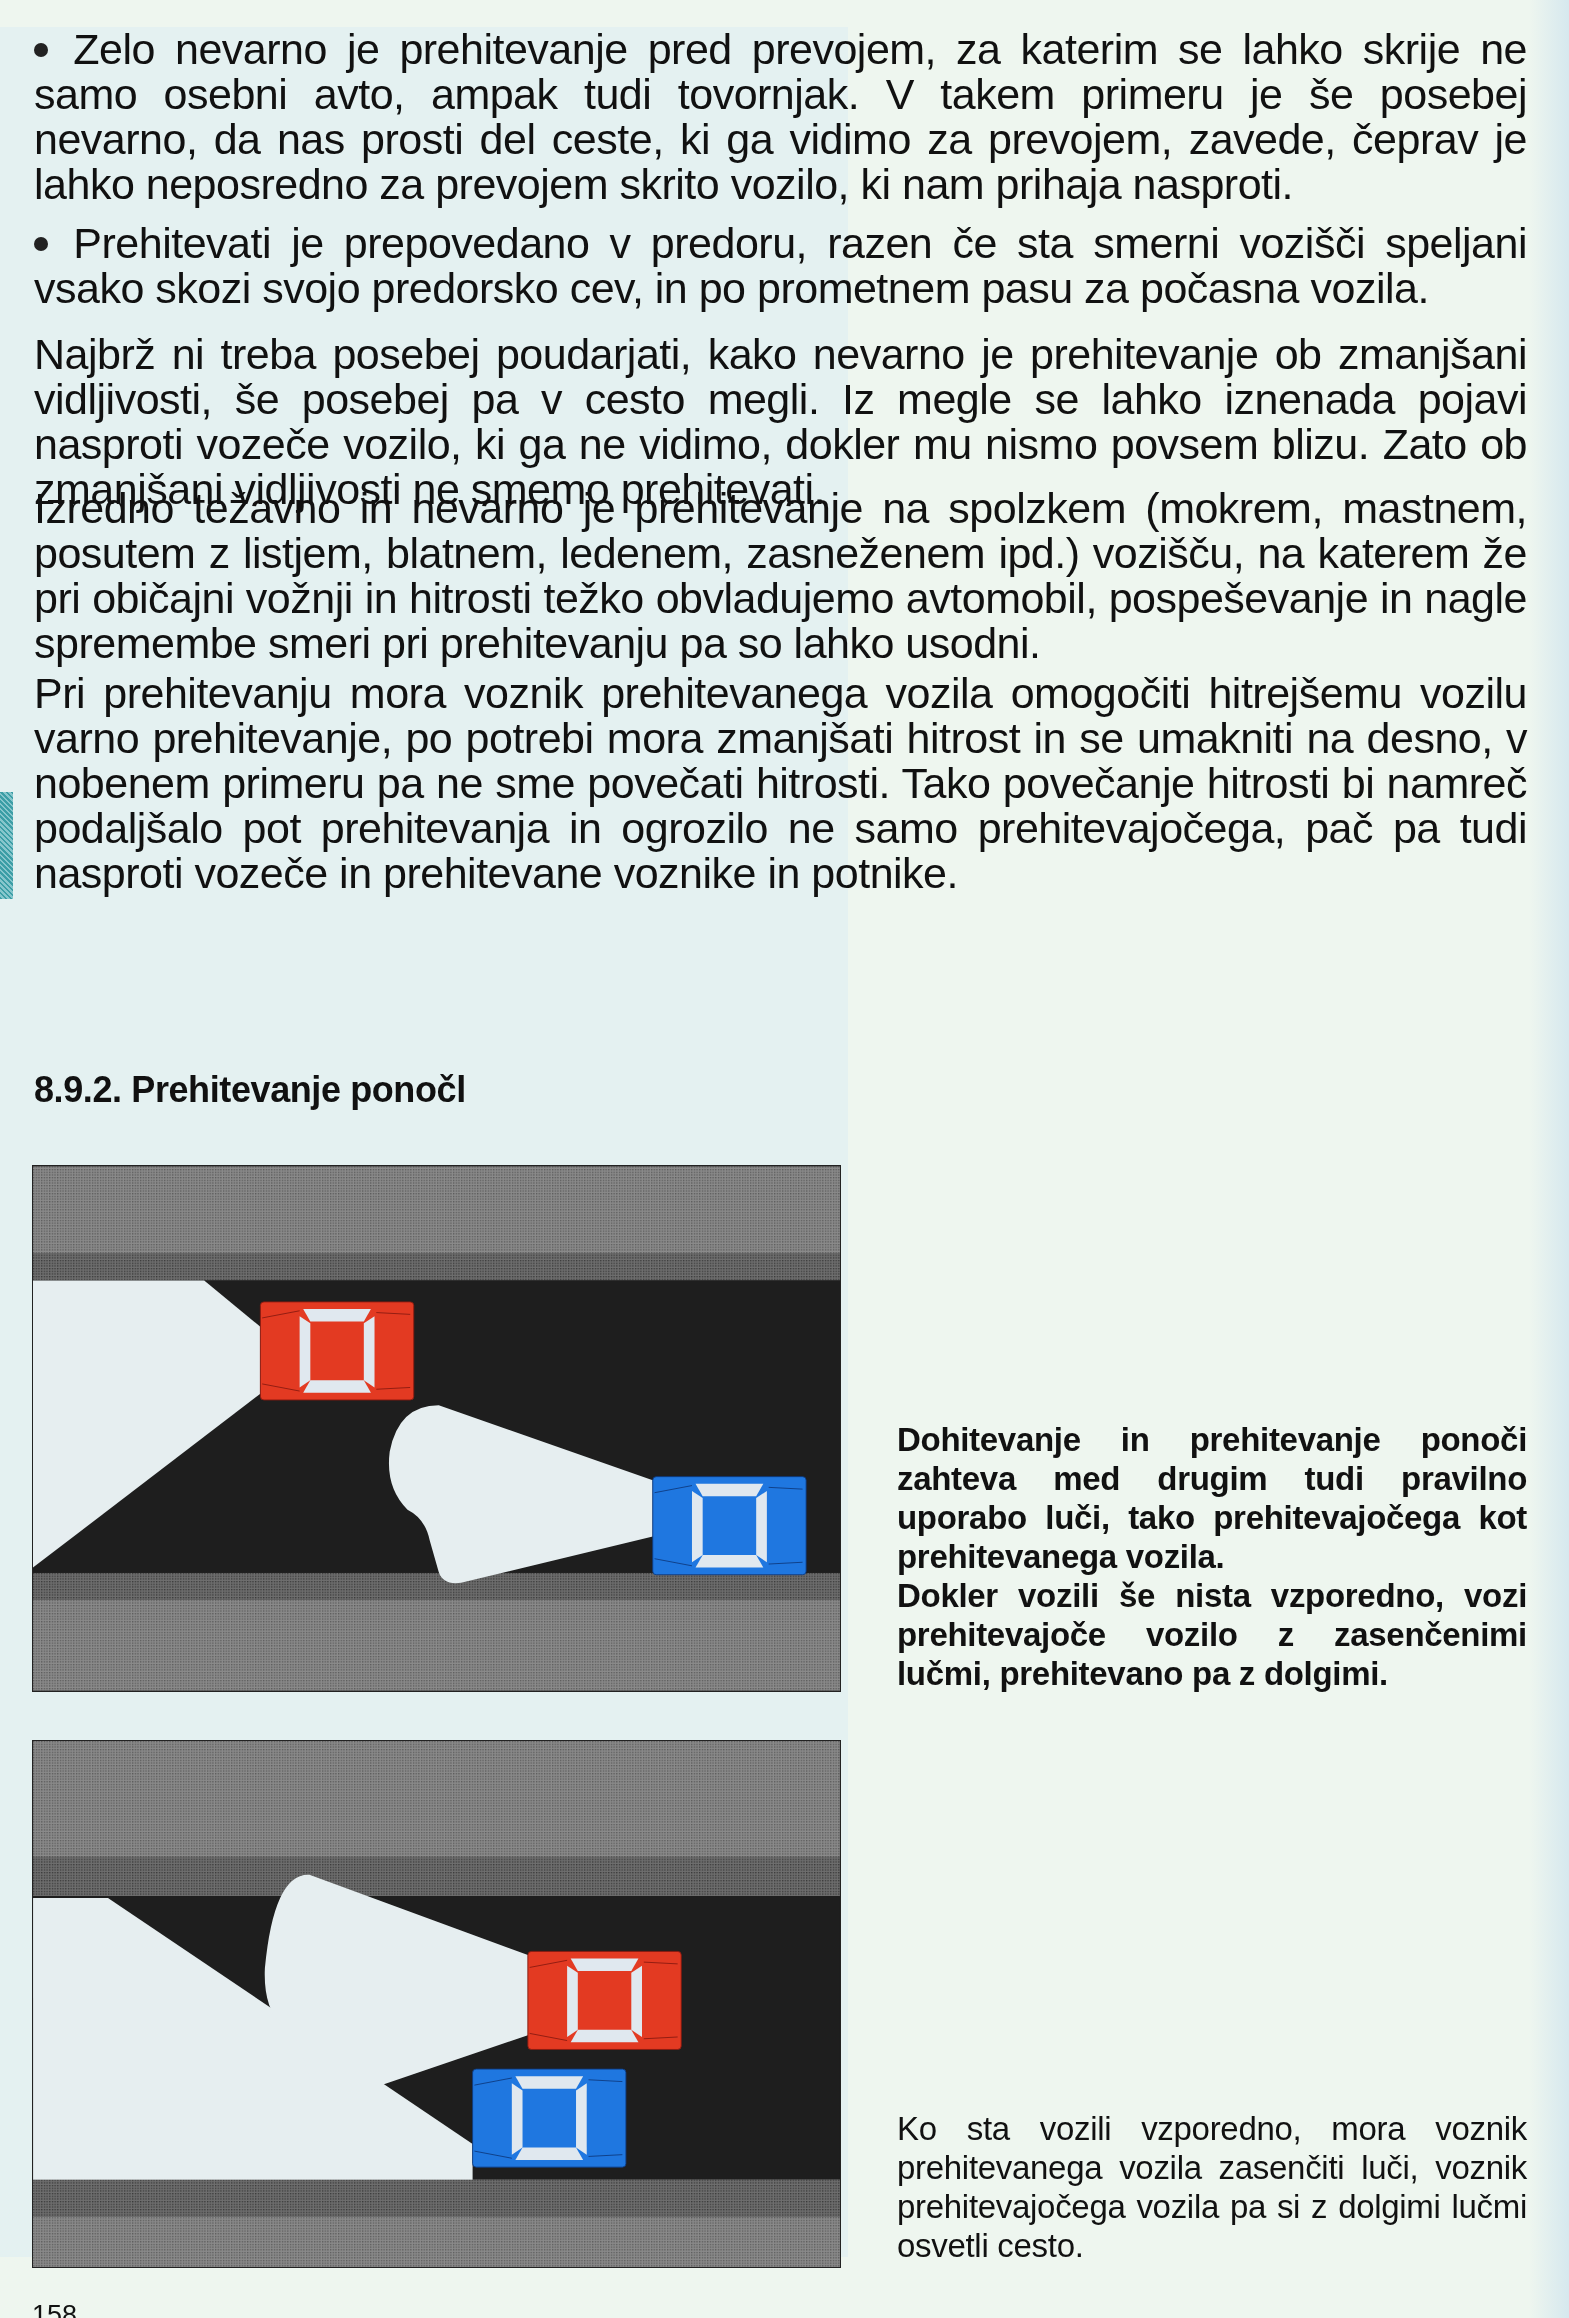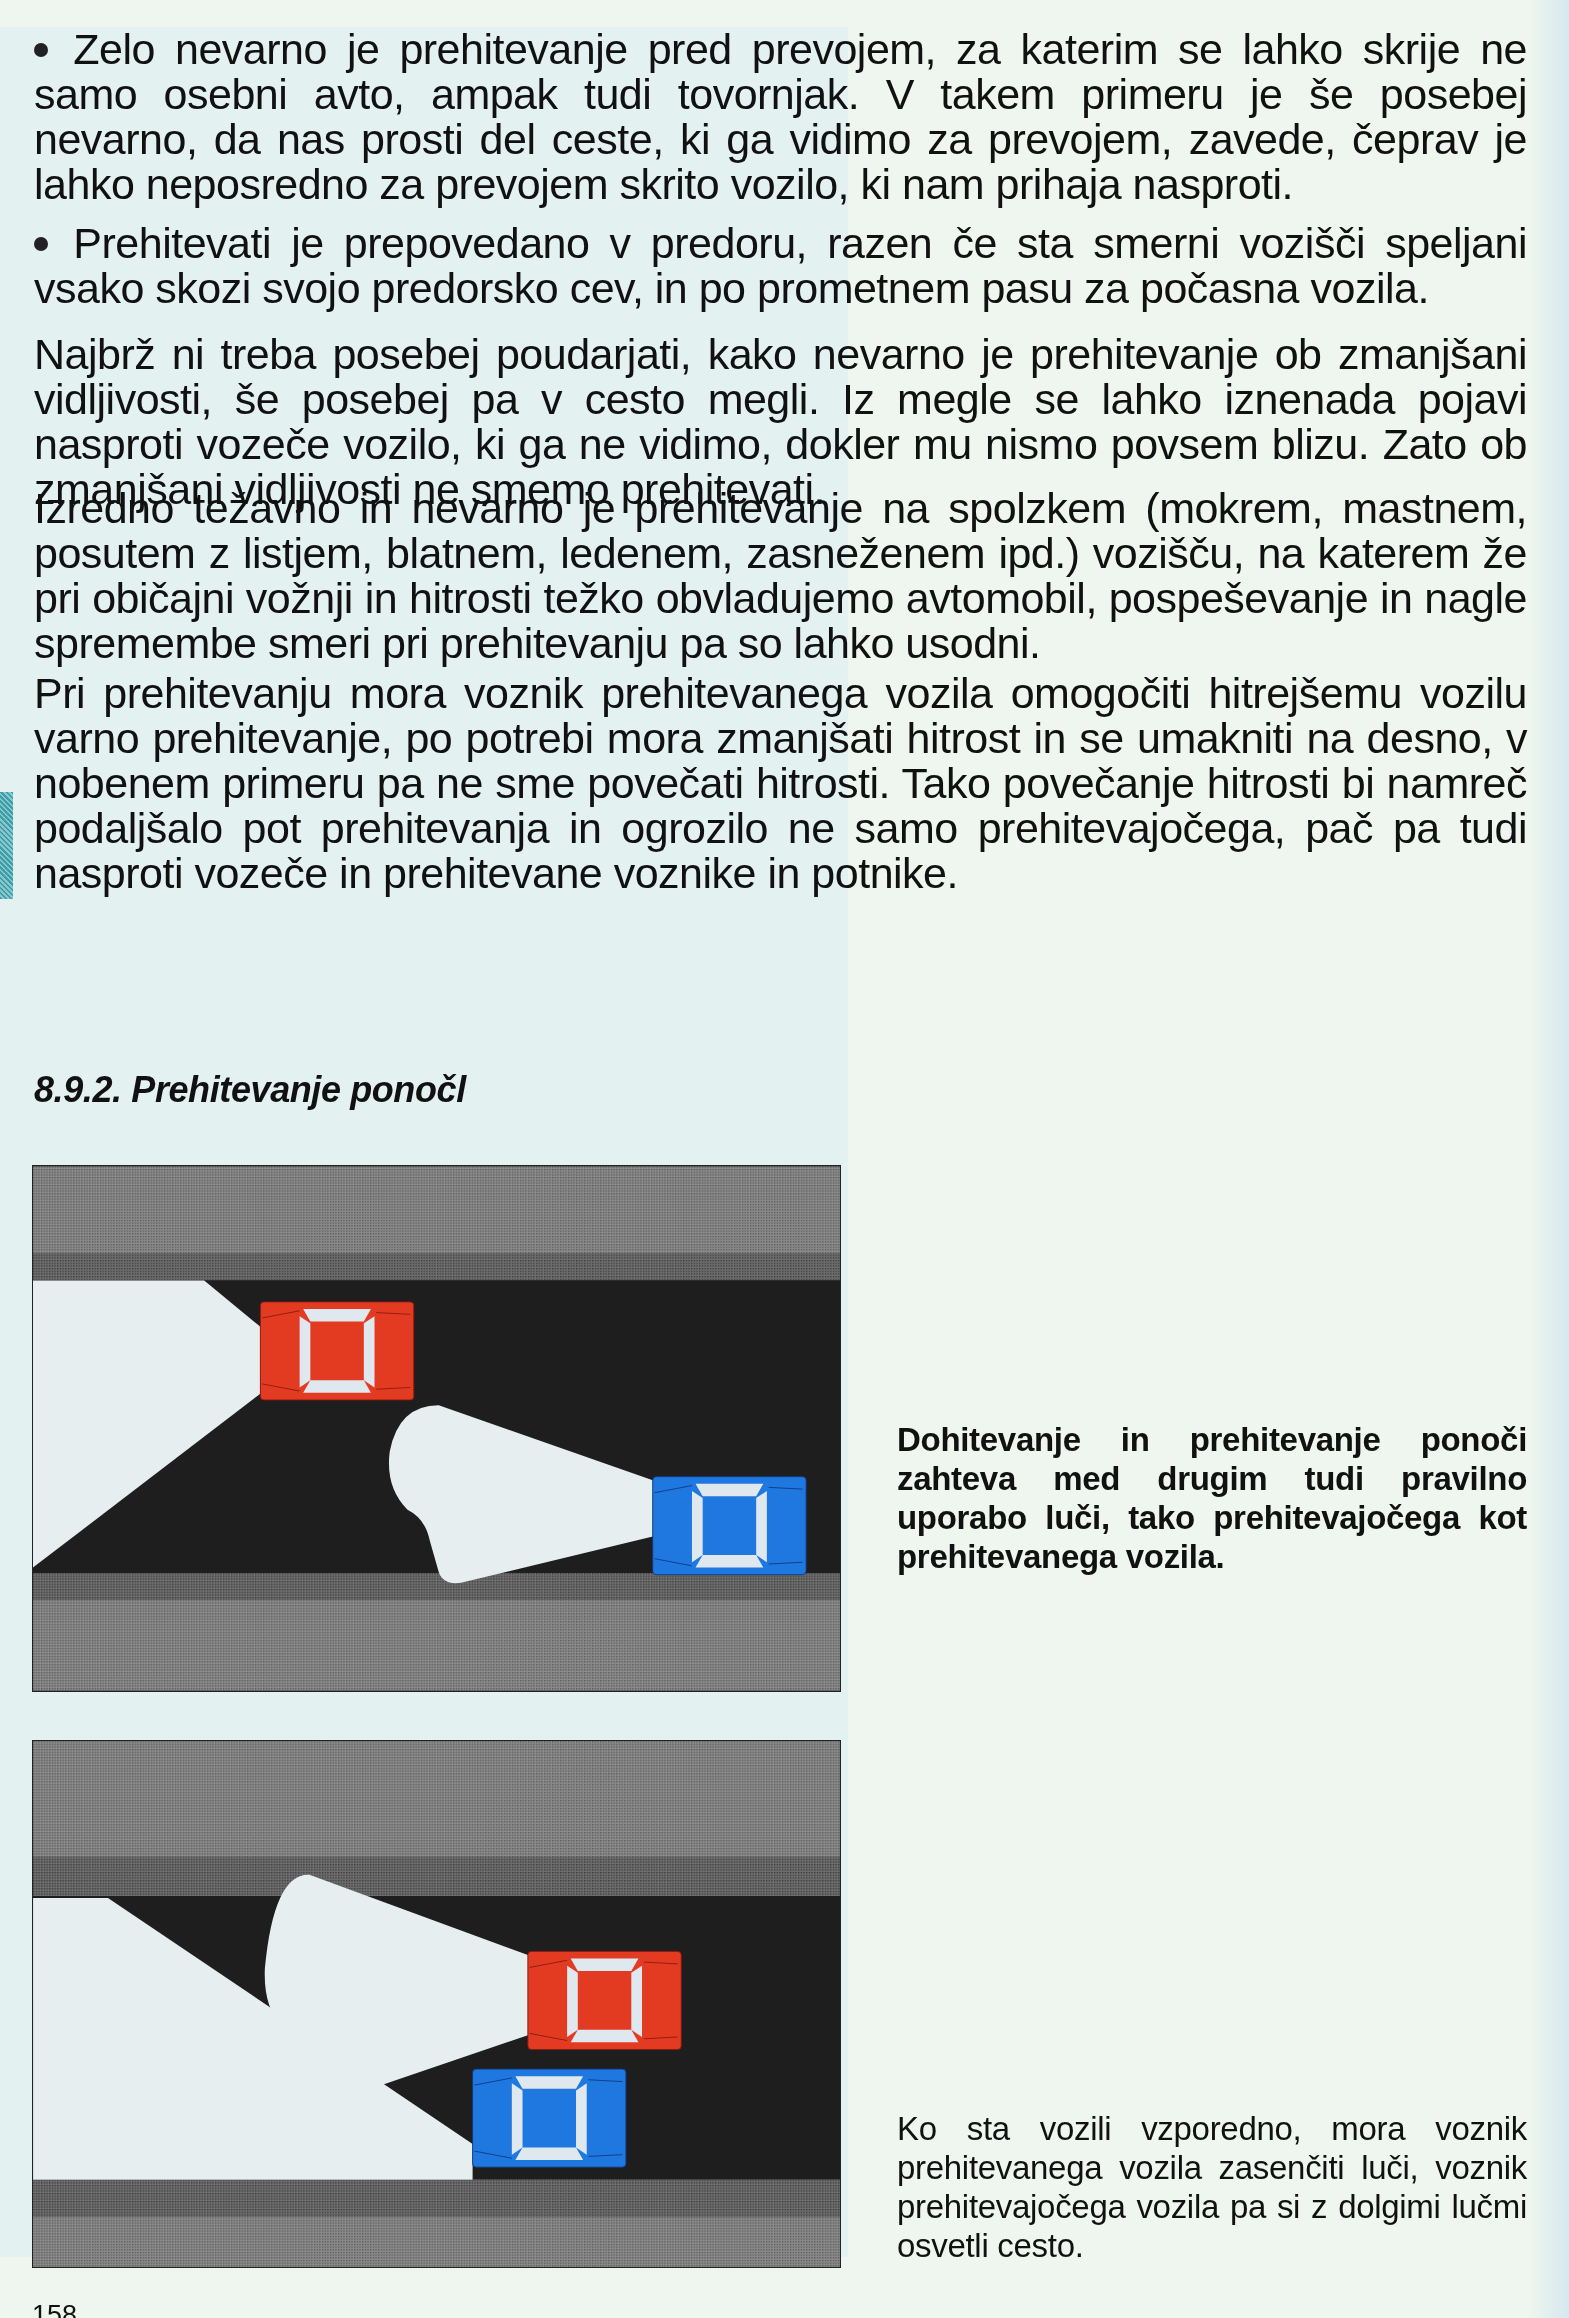--- a/index.html
+++ b/index.html
@@ -25,21 +25,21 @@
     position: absolute; left: 34px; width: 1493px;
     font-size: 43px; line-height: 45px; text-align: justify;
     letter-spacing: -0.5px;
   }
   .para .bullet {
     display: inline-block; width: 14.3px; height: 14.3px; border-radius: 50%;
     background: #222; margin-right: 25px; vertical-align: middle; position: relative; top: -2.7px;
   }
   .heading {
     position: absolute; left: 34px; top: 1069px;
-    font-size: 36px; font-weight: bold; letter-spacing: -0.4px; font-style: italic;
+    font-size: 36px; font-weight: bold; letter-spacing: -0.4px;
   }
   .figure {
     position: absolute; left: 32px; width: 807px;
     border: 1.8px solid #222; overflow: hidden; background: #1e1e1e;
   }
   .figure svg { display: block; }
   .side-text {
     position: absolute; left: 897px; width: 630px;
     font-size: 33px; line-height: 39px; text-align: justify; letter-spacing: -0.3px;
   }
@@ -142,17 +142,18 @@
       <line x1="130" y1="12" x2="168" y2="14" stroke="#0d3a80"></line>
       <line x1="130" y1="98" x2="168" y2="96" stroke="#0d3a80"></line>
     </g>
     <rect x="0" y="492" width="905" height="42" fill="url(#halftoneDark)"></rect>
     <rect x="0" y="534" width="905" height="56" fill="url(#halftone)"></rect>
   </svg>
 </div>
 
 <div class="side-text" style="top:1420px;font-weight:bold;">
   <div>Dohitevanje in prehitevanje ponoči zahteva med drugim tudi pravilno uporabo luči, tako prehitevajočega kot prehitevanega vozila.</div>
+  <div>Dokler vozili še nista vzporedno, vozi prehitevajoče vozilo z zasenčenimi lučmi, prehitevano pa z dolgimi.</div>
 </div>
 <div class="side-text" style="top:2109px;">Ko sta vozili vzporedno, mora voznik prehitevanega vozila zasenčiti luči, voznik prehitevajočega vozila pa si z dolgimi lučmi osvetli cesto.</div>
 
 <div class="page-num">158</div>
 
 
 </body></html>

